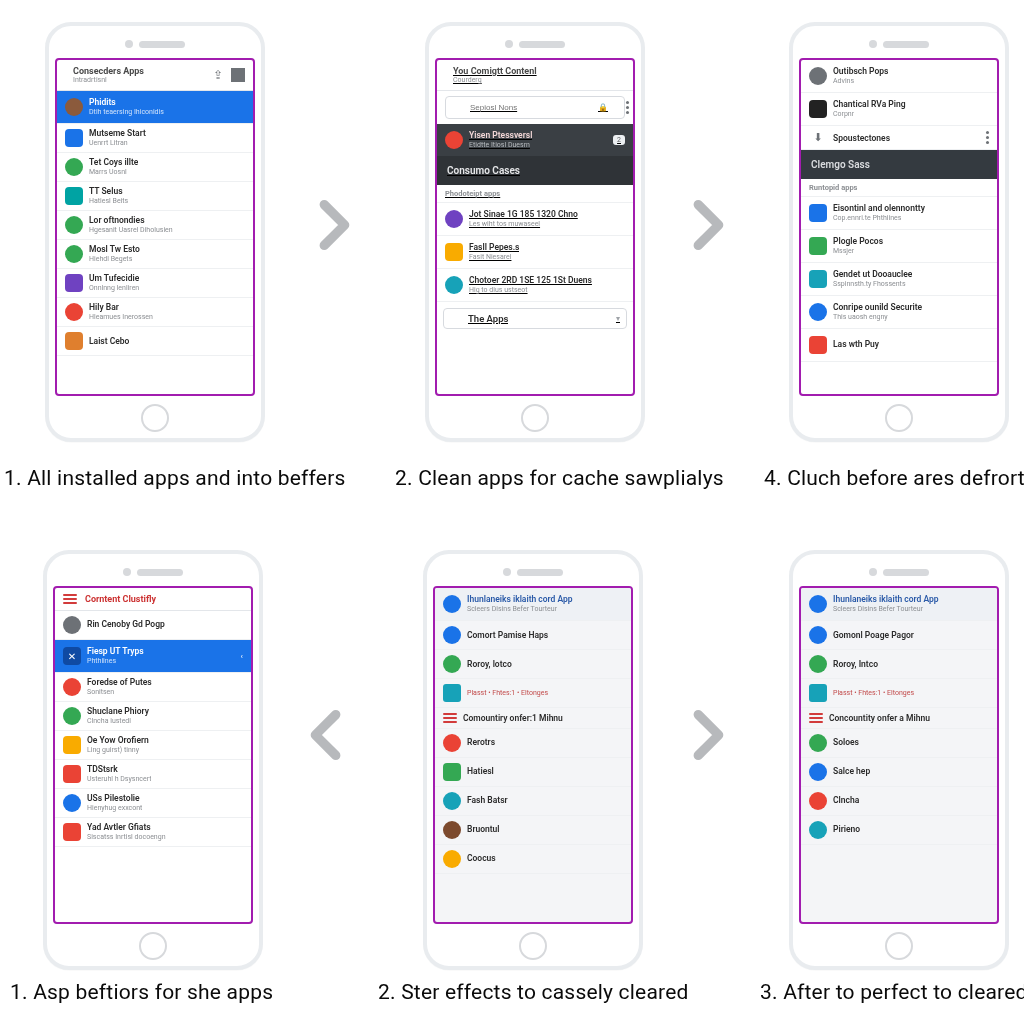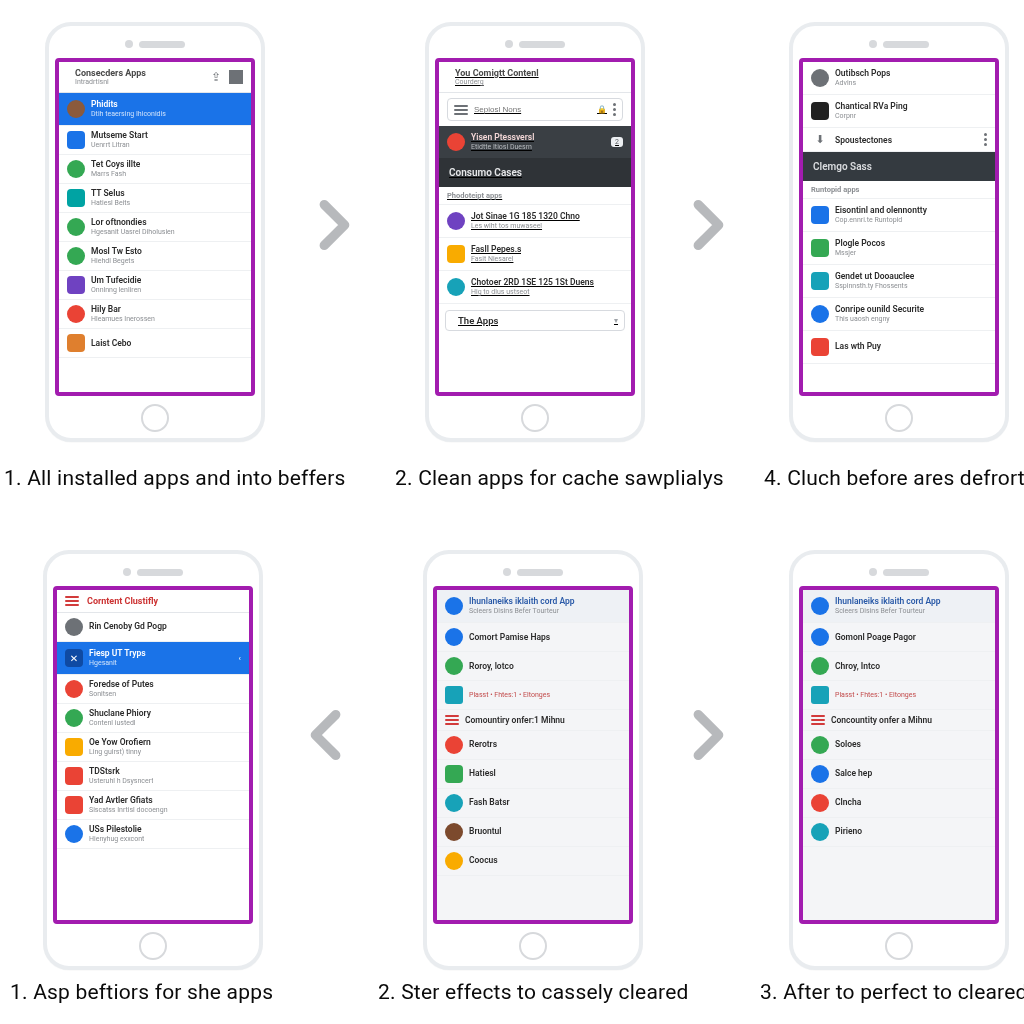--- a/index.html
+++ b/index.html
@@ -35,21 +35,21 @@
   .speaker-row { height: 16px; display:flex; align-items:center; justify-content:center; gap:6px; }
   .dot { width:8px; height:8px; border-radius:50%; background:#d7d9dc; }
   .bar { width:46px; height:7px; border-radius:4px; background:#d7d9dc; }
   .homebtn {
     position:absolute; bottom:6px; left:50%; transform:translateX(-50%);
     width:28px; height:28px; border:2px solid #d7d9dc; border-radius:50%;
     background:#fff;
   }
   .screen {
     flex: 1; margin-top:6px; margin-bottom:34px;
-    border: 4px solid #a21caf; border-radius:4px;
+    border: 2px solid #a21caf; border-radius:4px;
     overflow: hidden; background:#fff;
     display:flex; flex-direction:column;
     font-size: 8px; color:#4a4a4a;
   }
 
   
   .row { display:flex; align-items:center; gap:6px; padding:5px 8px; border-bottom:1px solid #eef0f2; }
   .row.tall { padding:7px 8px; }
   .row .ic { width:18px; height:18px; border-radius:4px; flex:0 0 auto;
              display:flex; align-items:center; justify-content:center;
@@ -83,21 +83,21 @@
     color:#b7b9bc;
   }
   .arrow svg { width:70px; height:70px; }
 
   
   .section-label { padding:4px 8px; font-size:7.5px; font-weight:700; color:#8c8f93; background:#fff; border-bottom:1px solid #eef0f2;}
   .section-dark  { background:#2f3337; color:#e6e7e9; padding:9px 10px; font-size:10px; font-weight:600; }
   .section-dark2 { background:#343a40; color:#d9dbde; padding:9px 10px; font-size:10px; font-weight:600; }
 
   .chip {
-    border:1px solid #d7dadf; border-radius:4px; padding:4px 6px; display:flex; align-items:center; gap:6px;
+    border:1px solid #d7dadf; border-radius:4px; padding:4px 6px; display:flex; align-items:center; gap:18px;
   }
   .ham { width:14px; display:inline-flex; flex-direction:column; gap:2px; }
   .ham span { height:2px; background:#6d7176; border-radius:1px; }
   .ham.red span { background:#d23b3b; }
 
   .spacer { flex:1; }
   .kebab { display:flex; flex-direction:column; gap:2px; }
   .kebab span { width:3px; height:3px; background:#6d7176; border-radius:50%; }
 
   .badge { font-size:7px; padding:1px 4px; border-radius:3px; background:#eceff2; color:#5a5d61; }
@@ -174,21 +174,21 @@
             <div class="ic bg-b"></div>
             <div class="txtcol">
               <span class="ttl">Mutseme Start</span>
               <span class="sub">Uenrrt Litran</span>
             </div>
           </div>
           <div class="row">
             <div class="ic bg-g round"></div>
             <div class="txtcol">
               <span class="ttl">Tet Coys illte</span>
-              <span class="sub">Marrs Fash</span>
+              <span class="sub">Marrs Uosnl</span>
             </div>
           </div>
           <div class="row">
             <div class="ic bg-t"></div>
             <div class="txtcol">
               <span class="ttl">TT Selus</span>
               <span class="sub">Hatiesl Beits</span>
             </div>
           </div>
           <div class="row">
@@ -341,21 +341,21 @@
             <span></span>
           </span>
       </div>
       <div class="section-dark2">Clemgo Sass</div>
       <div class="section-label">Runtopid apps</div>
       <div id="p3-list">
           <div class="row tall">
             <div class="ic bg-b"></div>
             <div class="txtcol">
               <span class="ttl">Eisontinl and olennontty</span>
-              <span class="sub">Cop.ennri.te Runtopid</span>
+              <span class="sub">Cop.ennri.te Phthiines</span>
             </div>
           </div>
           <div class="row tall">
             <div class="ic bg-g"></div>
             <div class="txtcol">
               <span class="ttl">Plogle Pocos</span>
               <span class="sub">Mssjer</span>
             </div>
           </div>
           <div class="row tall">
@@ -402,66 +402,66 @@
       <div class="row">
         <div class="ic round bg-n"></div>
         <div class="txtcol">
             <span class="ttl">Rin Cenoby Gd Pogp</span>
           </div>
       </div>
       <div class="row tall blue-sel">
         <div class="ic bg-b" style="background:#0f4aa3;border-radius:4px;">✕</div>
         <div class="txtcol">
           <span class="ttl">Fiesp UT Tryps</span>
-          <span class="sub">Hgesanit</span>
+          <span class="sub">Phthiines</span>
         </div>
         <div class="spacer"></div>
           <span style="color:#fff;">‹</span>
       </div>
       <div id="p4-list">
           <div class="row">
             <div class="ic bg-r round"></div>
             <div class="txtcol">
               <span class="ttl">Foredse of Putes</span>
               <span class="sub">Sonitsen</span>
             </div>
           </div>
           <div class="row">
             <div class="ic bg-g round"></div>
             <div class="txtcol">
               <span class="ttl">Shuclane Phiory</span>
-              <span class="sub">Contenl iustedl</span>
+              <span class="sub">Clncha iustedl</span>
             </div>
           </div>
           <div class="row">
             <div class="ic bg-y"></div>
             <div class="txtcol">
               <span class="ttl">Oe Yow Orofiern</span>
               <span class="sub">Ling guirst) tinny</span>
             </div>
           </div>
           <div class="row">
             <div class="ic bg-r"></div>
             <div class="txtcol">
               <span class="ttl">TDStsrk</span>
               <span class="sub">Usteruhl h Dsysncert</span>
             </div>
           </div>
           <div class="row">
+            <div class="ic bg-b round"></div>
+            <div class="txtcol">
+              <span class="ttl">USs Pilestolie</span>
+              <span class="sub">Hienyhug exxcont</span>
+            </div>
+          </div>
+          <div class="row">
             <div class="ic bg-r"></div>
             <div class="txtcol">
               <span class="ttl">Yad Avtler Gfiats</span>
               <span class="sub">Siscatss  Inrtisl docoengn</span>
-            </div>
-          </div>
-          <div class="row">
-            <div class="ic bg-b round"></div>
-            <div class="txtcol">
-              <span class="ttl">USs Pilestolie</span>
-              <span class="sub">Hienyhug exxcont</span>
             </div>
           </div>
         </div>
     </div>
     <div class="homebtn"></div>
   </div>
 </div>
 
 <div class="cell c5">
   <div class="phone">
@@ -547,21 +547,21 @@
           <span class="ttl" style="color:#2a5aa8;">Ihunlaneiks iklaith cord App</span>
           <span class="sub">Scleers  Disins Befer Tourteur</span>
         </div>
       </div>
       <div class="row">
         <div class="ic round bg-b"></div>
         <span class="ttl">Gomonl Poage Pagor</span>
       </div>
       <div class="row">
         <div class="ic round bg-g"></div>
-        <span class="ttl">Chroy, Intco</span>
+        <span class="ttl">Roroy, Intco</span>
       </div>
       <div class="row">
         <div class="ic bg-c" style="border-radius:3px;"></div>
         <span class="sub" style="color:#c24b4b;">Plasst • Fhtes:1 • Eltonges</span>
       </div>
       <div class="row">
         <span class="ham red">
             <span></span>
             <span></span>
             <span></span>

